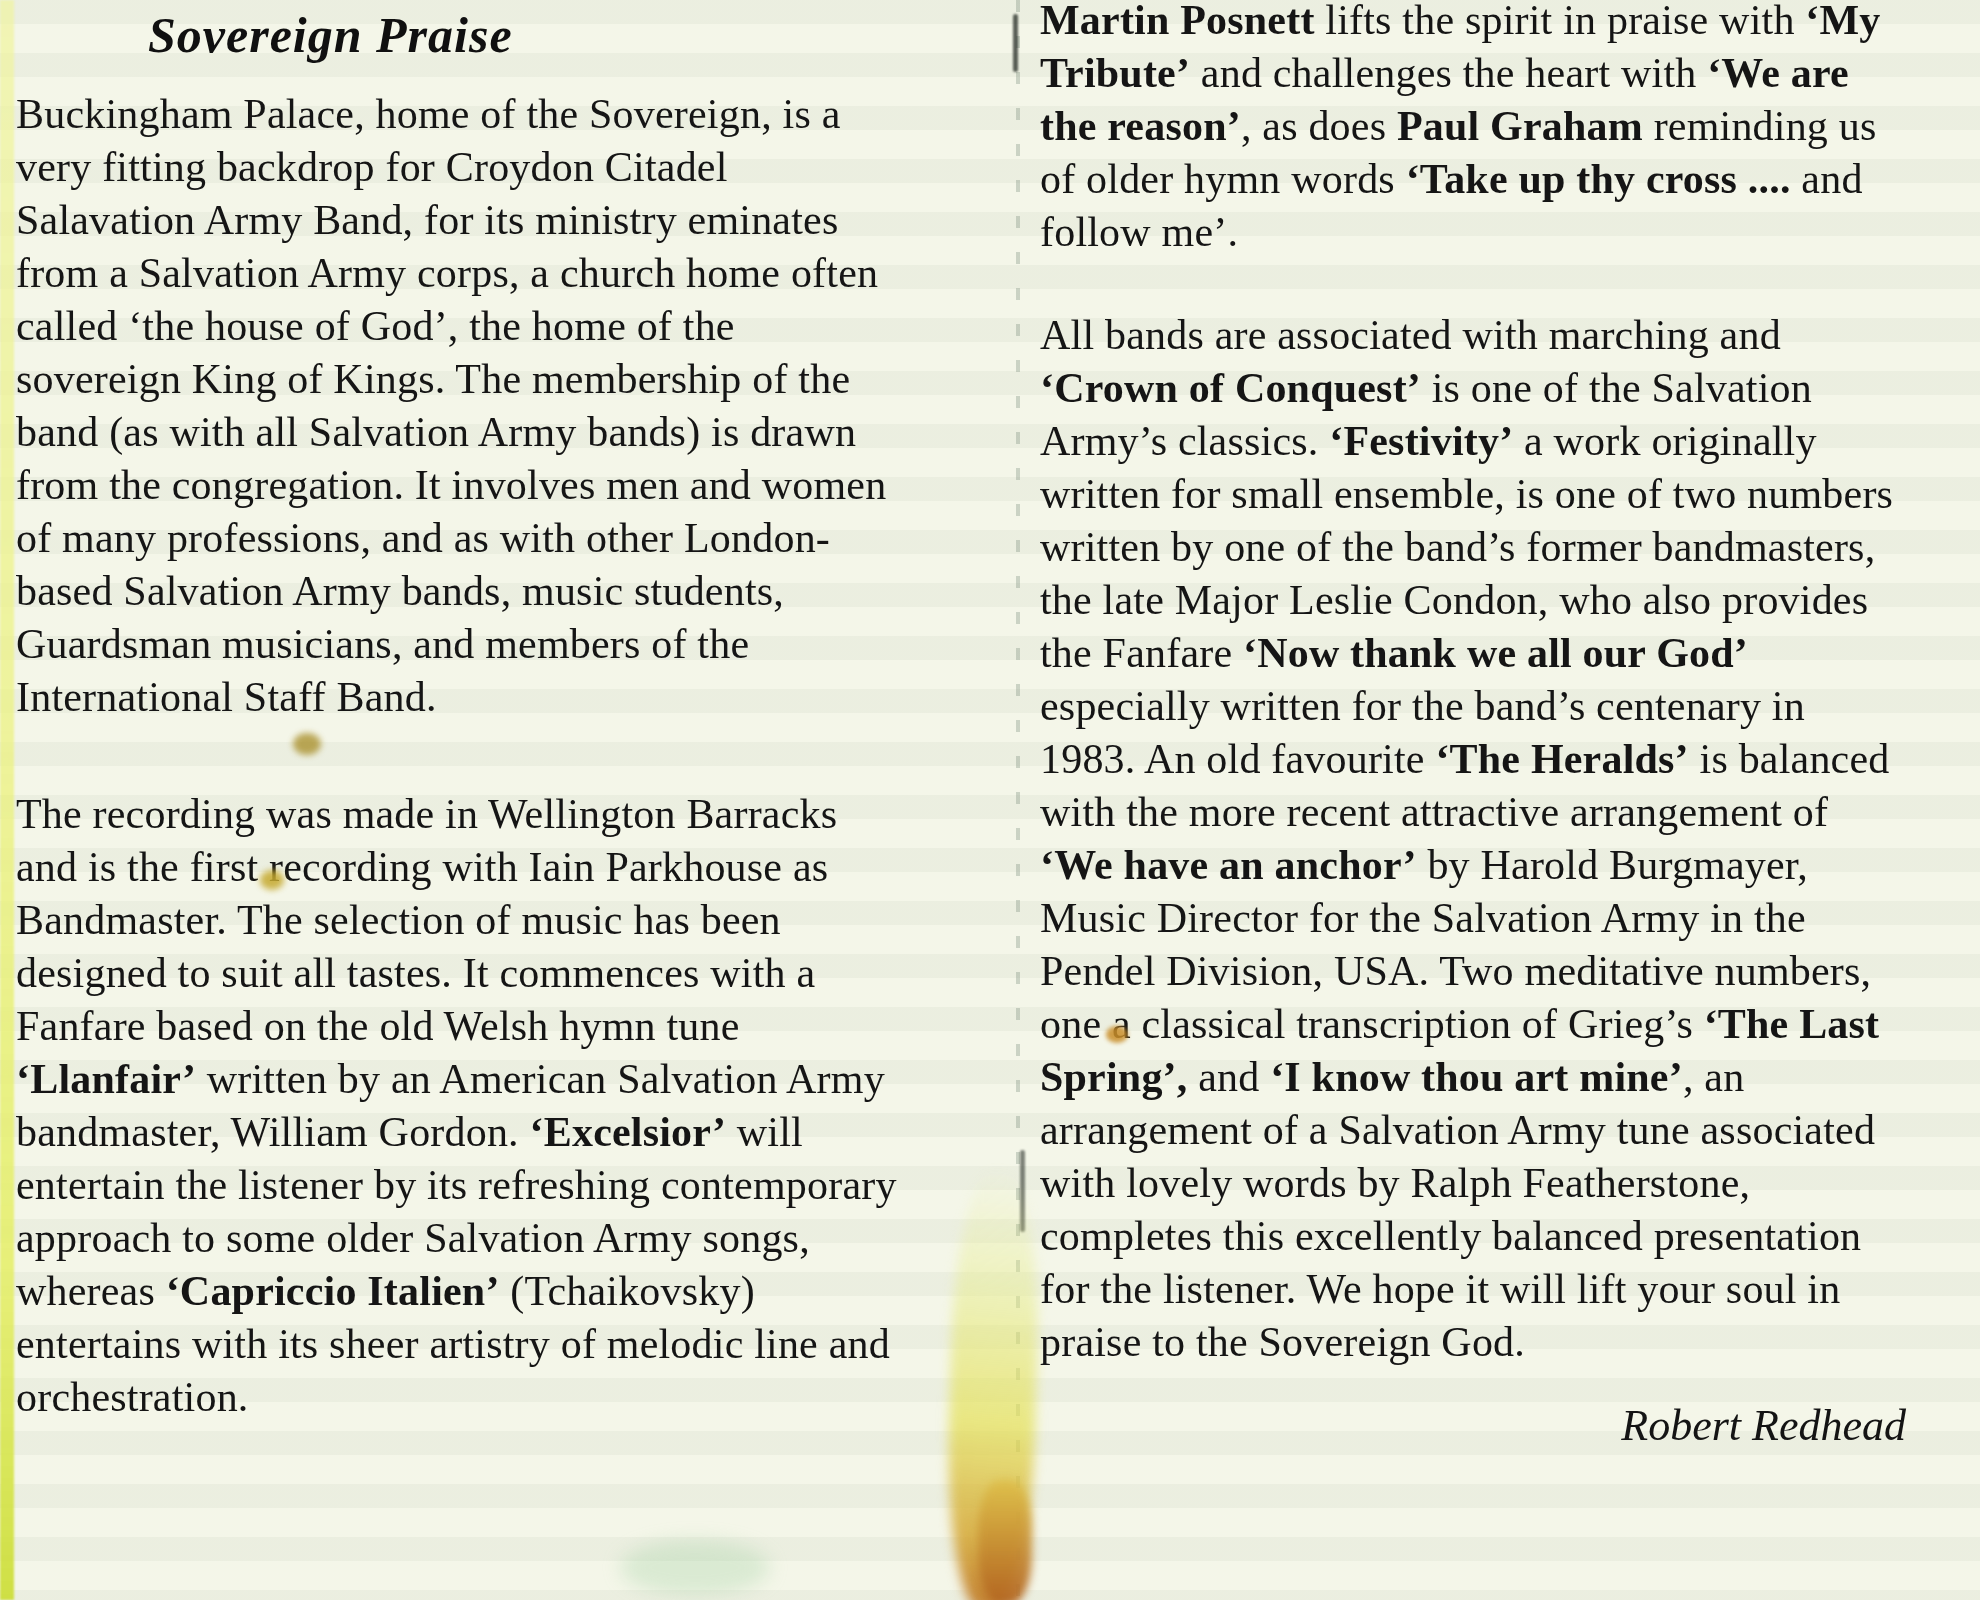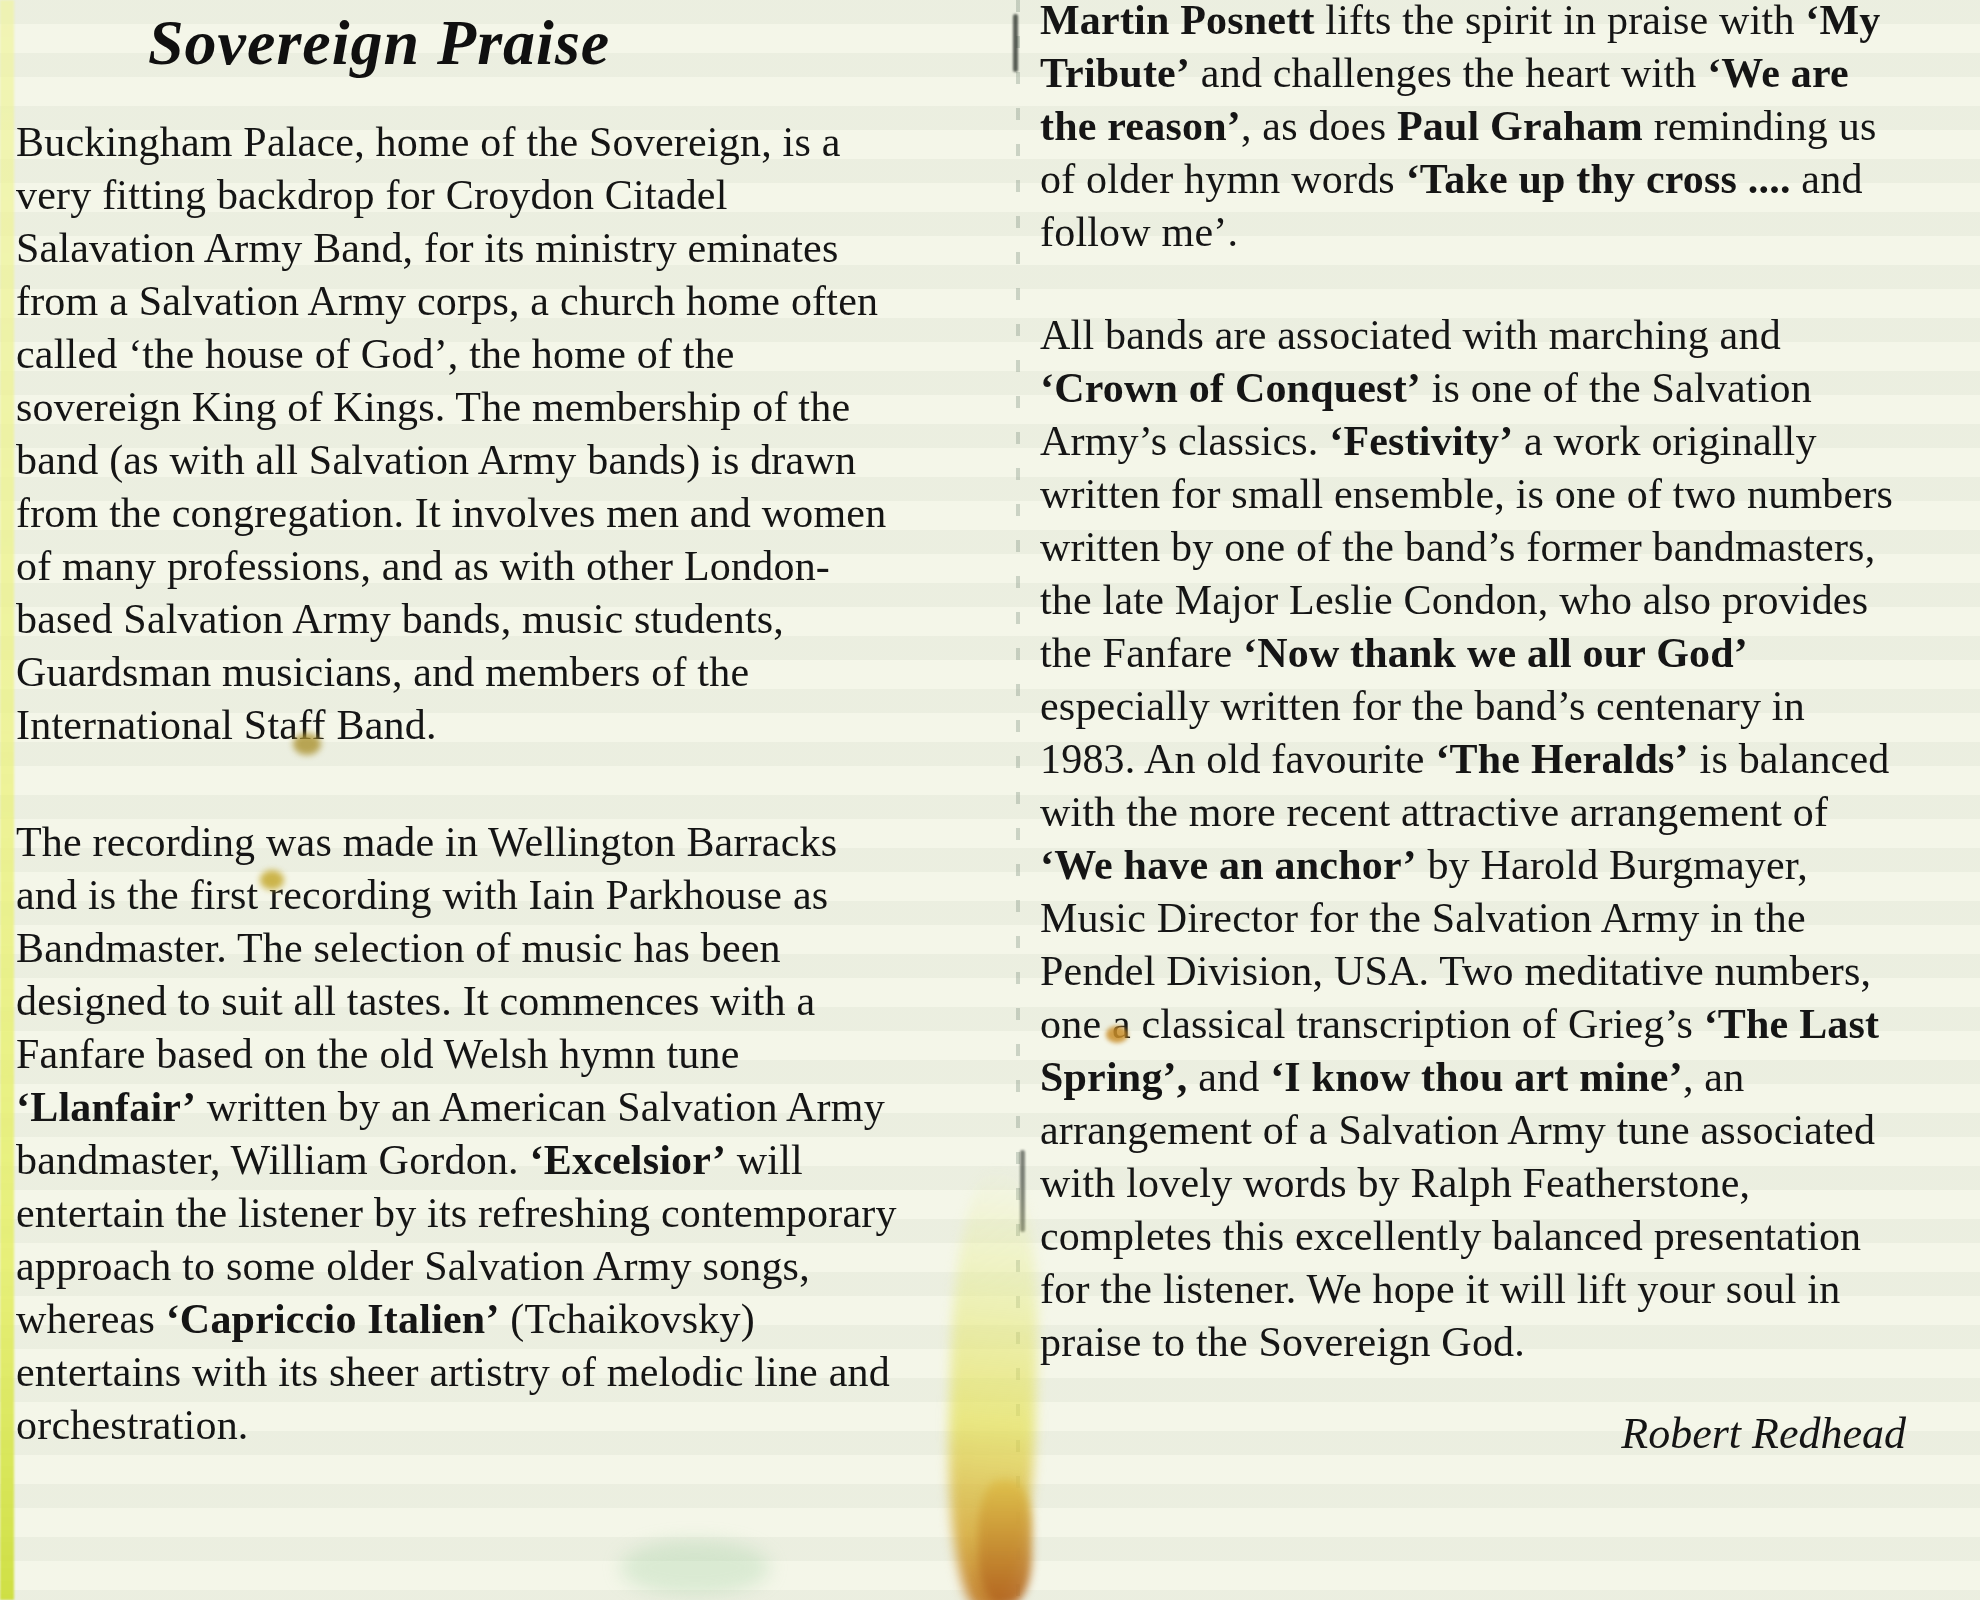--- a/index.html
+++ b/index.html
@@ -64,37 +64,37 @@
     background: #c98e2a; opacity: 0.85; filter: blur(2px); }
   .blob-bottom { position: absolute; left: 620px; top: 1540px; width: 150px; height: 55px;
     background: rgba(150,205,155,0.28); filter: blur(9px); border-radius: 50%; z-index: 1; }
 
   
   .col { position: absolute; top: 0; z-index: 2; color: #151515; }
   .col-left  { left: 16px;  width: 888px; }
   .col-right { left: 1040px; top: -6px; width: 868px; }
 
   .title {
-    font-size: 64px; font-weight: bold; font-style: italic;
-    margin: 6px 0 36px 132px; letter-spacing: 1px; color: #101010;
+    font-size: 50px; font-weight: bold; font-style: italic;
+    margin: 6px 0 24px 132px; letter-spacing: 1px; color: #101010;
     white-space: nowrap;
   }
   .para {
     margin: 0 0 64px 0;
     font-size: 42px; line-height: 53px; letter-spacing: 0.2px;
     text-align: left; color: #151515;
   }
   .col-right .para { margin-bottom: 50px; }
   .para:last-child { margin-bottom: 0; }
   .b { font-weight: bold; }
 
   .signature {
     text-align: right; font-style: italic;
     font-size: 44px; line-height: 50px;
-    padding-right: 2px; margin-top: 40px; color: #141414;
+    padding-right: 2px; margin-top: 32px; color: #141414;
   }
 </style>
 </head>
 <body>
 
 <div class="page">
 
   <div class="edge-strip"></div>
   <div class="crease"></div>
   <div class="crease-dash-top"></div>

